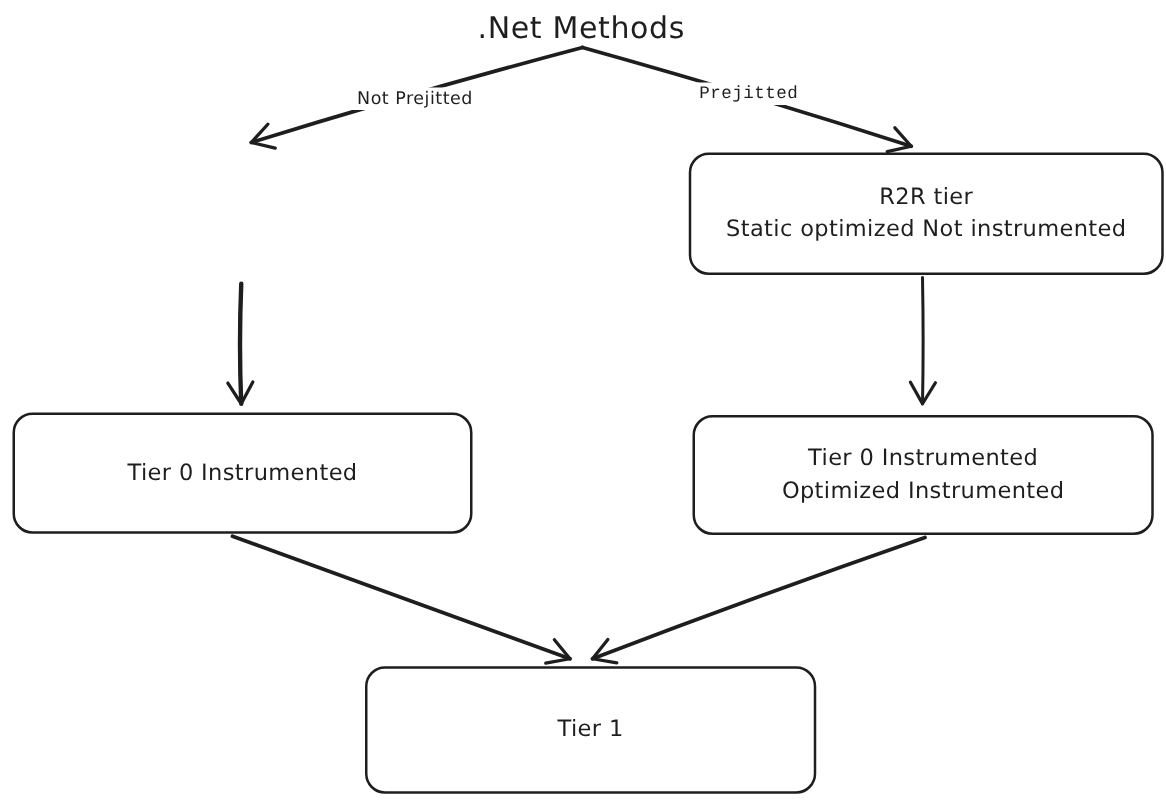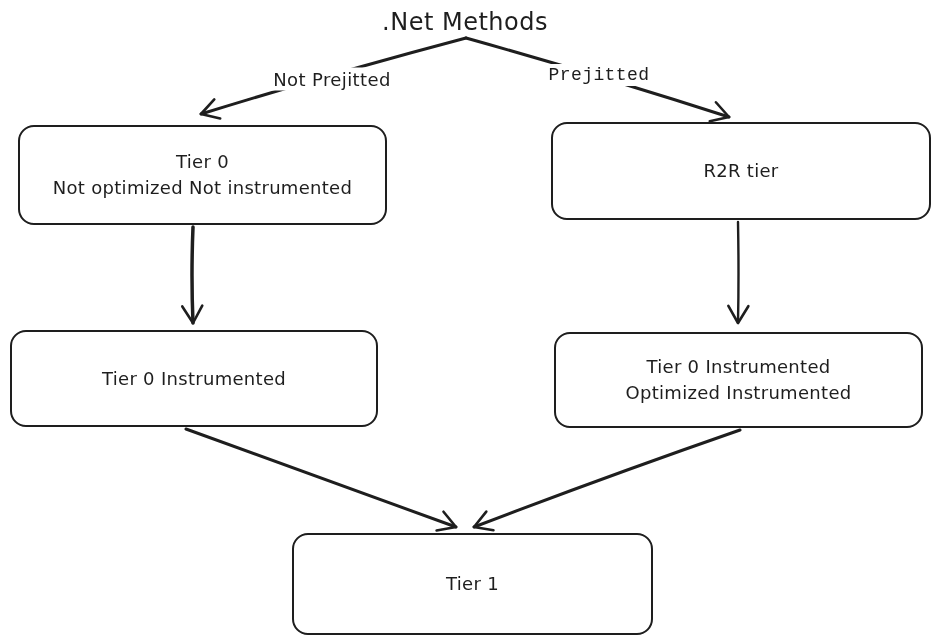--- a/index.html
+++ b/index.html
@@ -35,21 +35,21 @@
     transform: translateX(-50%);
     font-size: 24px;
     letter-spacing: 0.5px;
     white-space: nowrap;
   }
   .edge-label {
     position: absolute;
     transform: translate(-50%, -50%);
     background: var(--background);
     padding: 1px 7px;
-    font-size: 18px;
+    font-size: 14px;
     letter-spacing: 0.4px;
     white-space: nowrap;
   }
   .edge-label.not-prejitted { left: 332px; top: 79px; }
   .edge-label.prejitted     { left: 599px; top: 75px; font-family: Liberation Mono, monospace; }
   .node {
     position: absolute;
     border: 2px solid var(--stroke);
     border-radius: 16px;
     background: var(--background);
@@ -93,27 +93,24 @@
 
     <path d="M 740 430 Q 602 478 474 527" stroke="currentColor" stroke-width="3" stroke-linecap="round" marker-end="url(#arrowhead)"></path>
   </svg>
 
   <div class="diagram-title">.Net Methods</div>
 
   <div class="edge-label not-prejitted">Not Prejitted</div>
 
   <div class="edge-label prejitted">Prejitted</div>
 
-  <div class="node tier0">
-    <div class="node-line">Tier 0</div>
-    <div class="node-line">Not optimized Not instrumented</div>
-  </div>
 
   <div class="node r2r">
     <div class="node-line">R2R tier</div>
+    <div class="node-line">Static optimized Not instrumented</div>
   </div>
 
   <div class="node tier0-instrumented">
     <div class="node-line">Tier 0 Instrumented</div>
   </div>
 
   <div class="node tier0-opt-instr">
     <div class="node-line">Tier 0 Instrumented</div>
     <div class="node-line">Optimized Instrumented</div>
   </div>

